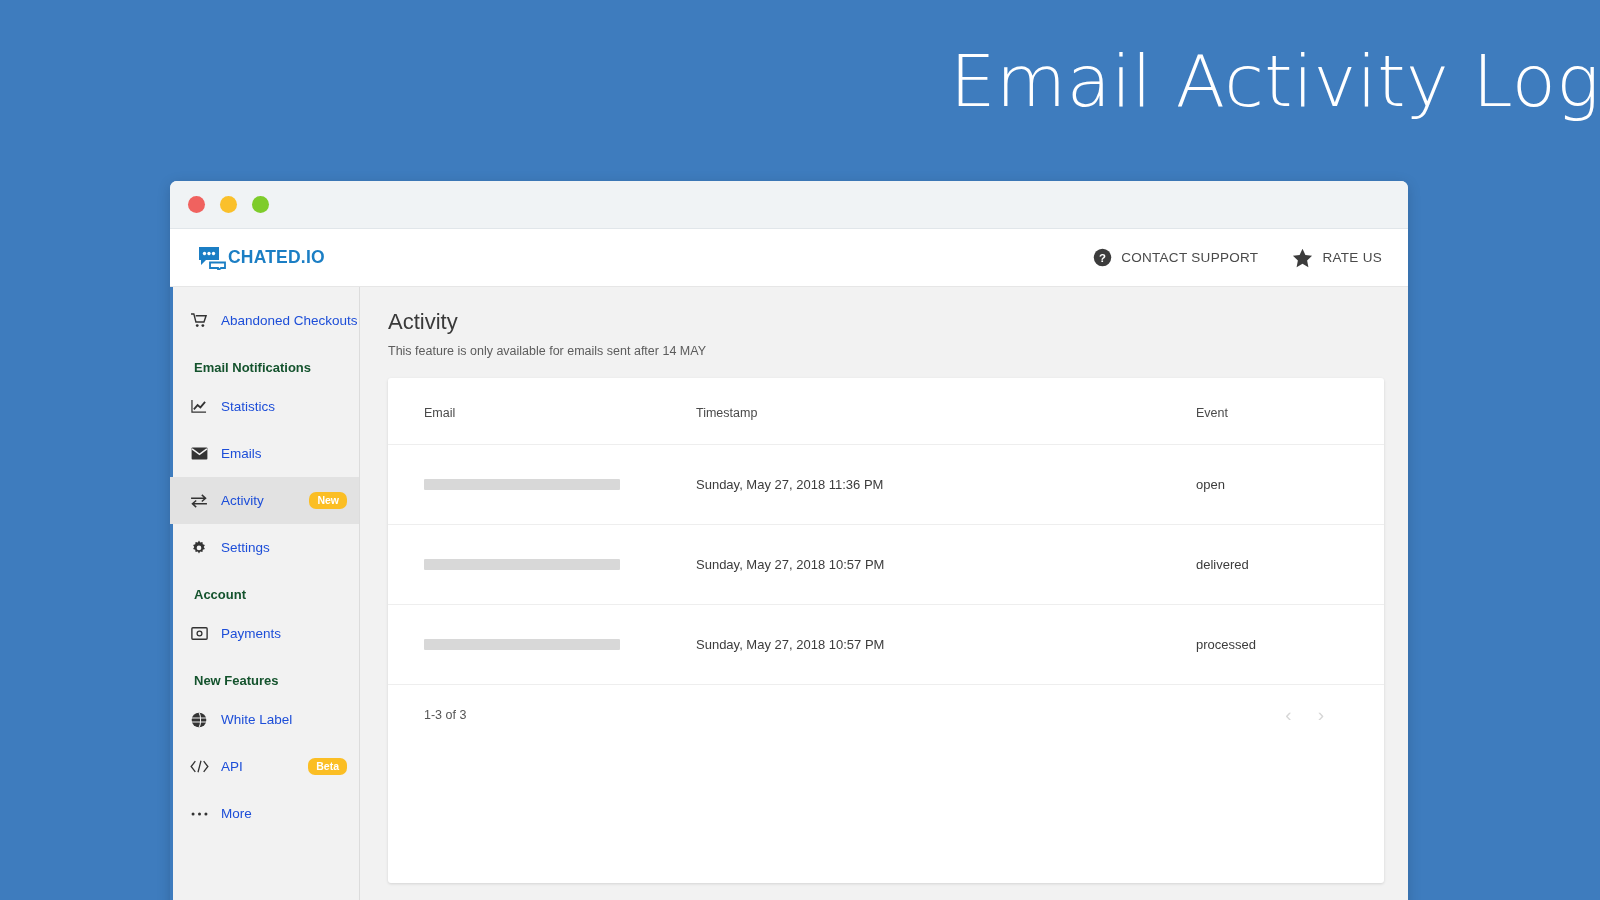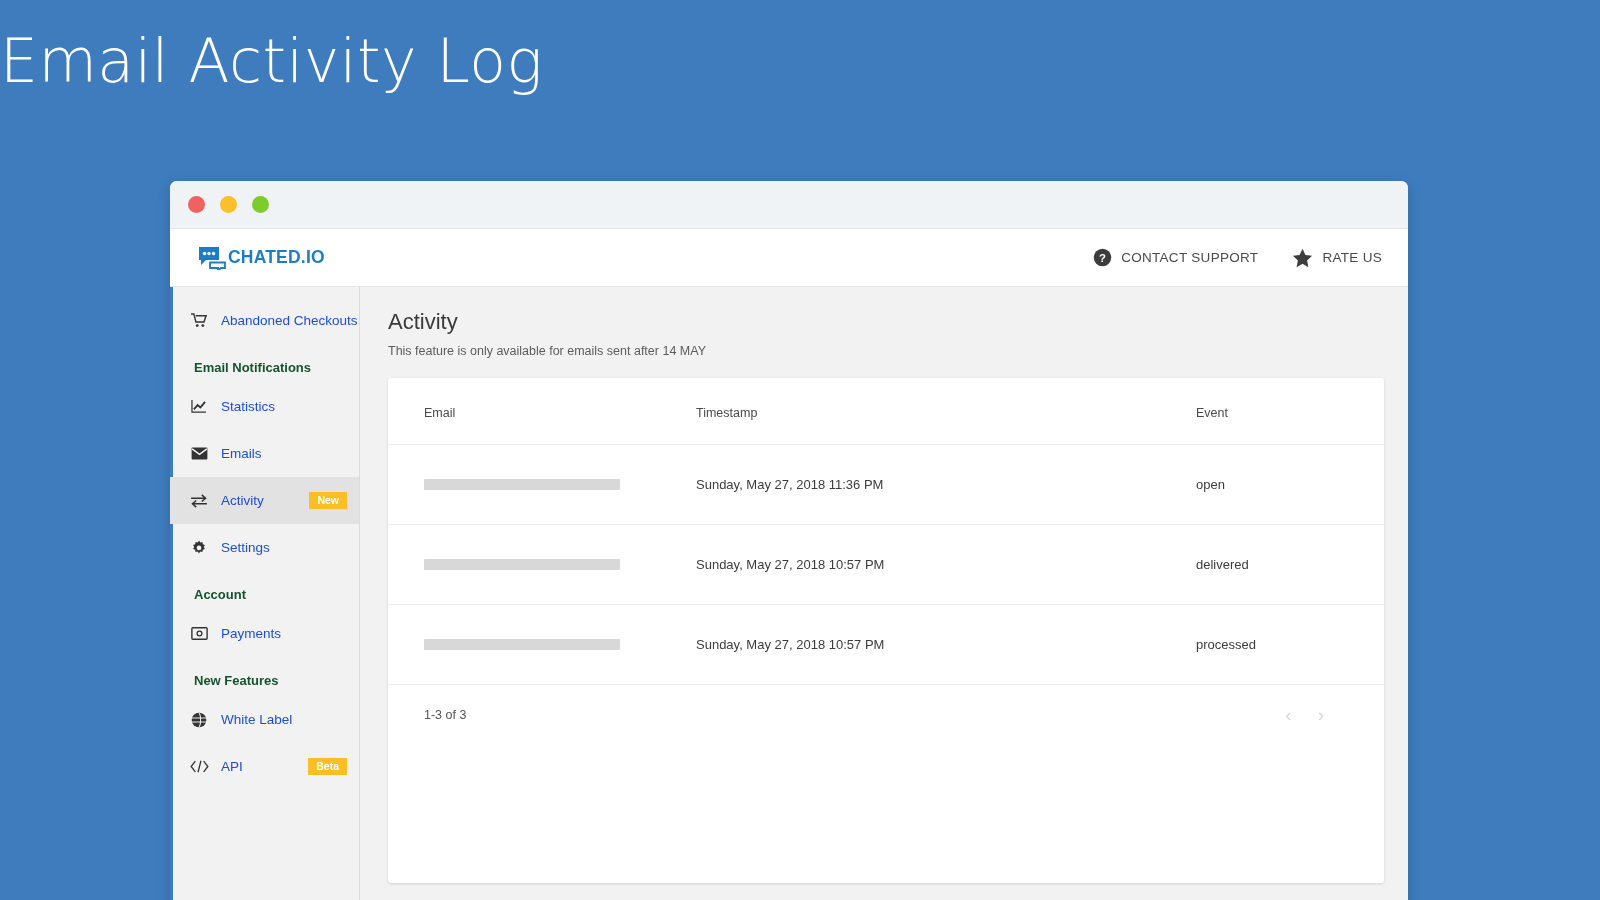--- a/index.html
+++ b/index.html
@@ -17,25 +17,25 @@
   .stage {
     position: relative;
     width: 1600px;
     height: 900px;
   }
 
   
   .hero-title {
     position: absolute;
     left: 0;
-    top: 28px;
+    top: 42px;
     width: 1600px;
-    text-align: left;
+    text-align: right;
     color: #ffffff;
-    font-size: 60px;
+    font-size: 72px;
     font-weight: 300;
     letter-spacing: 0.5px;
     line-height: 1.1;
     font-family: "DejaVu Sans", sans-serif;
   }
 
   
   .window {
     position: absolute;
     left: 170px;
@@ -147,21 +147,21 @@
     color: #1d4ed8;
     font-size: 13.5px;
     white-space: nowrap;
   }
   .nav-badge {
     margin-left: auto;
     background: #fbbe24;
     color: #ffffff;
     font-size: 10.5px;
     font-weight: bold;
-    border-radius: 0;
+    border-radius: 7px;
     padding: 3px 8px 4px;
     line-height: 1;
   }
   .nav-section {
     color: #14532d;
     font-size: 13px;
     padding: 16px 0 8px 6px;
     margin-left: 12px;
     font-weight: bold;
   }
@@ -391,20 +391,30 @@
         <div class="nav-item">
           <span class="nav-icon">
             <svg width="19" height="13" viewBox="0 0 20 14">
               <path d="M5.5 1.3L1 7l4.5 5.7M14.5 1.3L19 7l-4.5 5.7M11.6 0.8L8.4 13.2" fill="none" stroke="#333" stroke-width="1.4"></path>
             </svg>
           </span>
           <span class="nav-label">API</span>
           <span class="nav-badge">Beta</span>
         </div>
 
+        <div class="nav-item">
+          <span class="nav-icon">
+            <svg width="17" height="6" viewBox="0 0 18 6">
+              <circle cx="2.2" cy="3" r="1.6" fill="#333"></circle>
+              <circle cx="9" cy="3" r="1.6" fill="#333"></circle>
+              <circle cx="15.8" cy="3" r="1.6" fill="#333"></circle>
+            </svg>
+          </span>
+          <span class="nav-label">More</span>
+        </div>
       </div>
 
       <div class="main">
         <h1 class="page-title">Activity</h1>
         <p class="page-subtitle">This feature is only available for emails sent after 14 MAY</p>
 
         <div class="card">
           <table class="activity">
             <thead>
               <tr>

